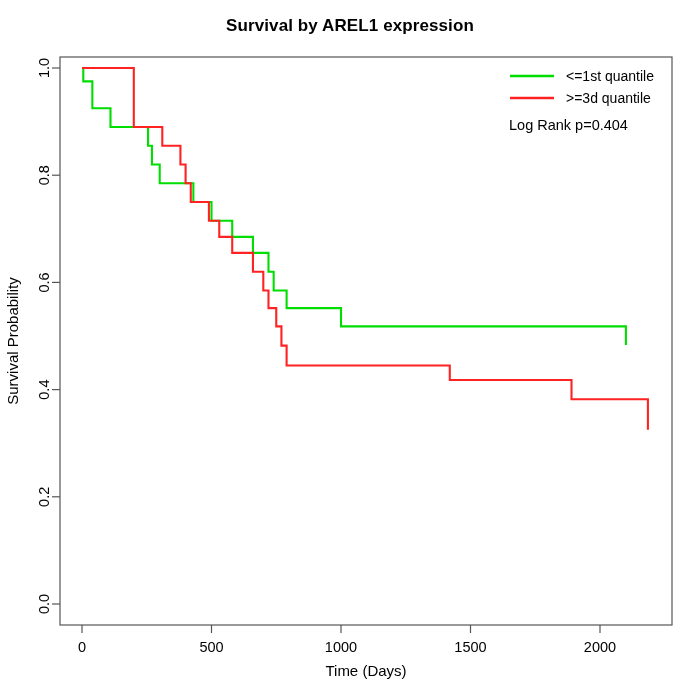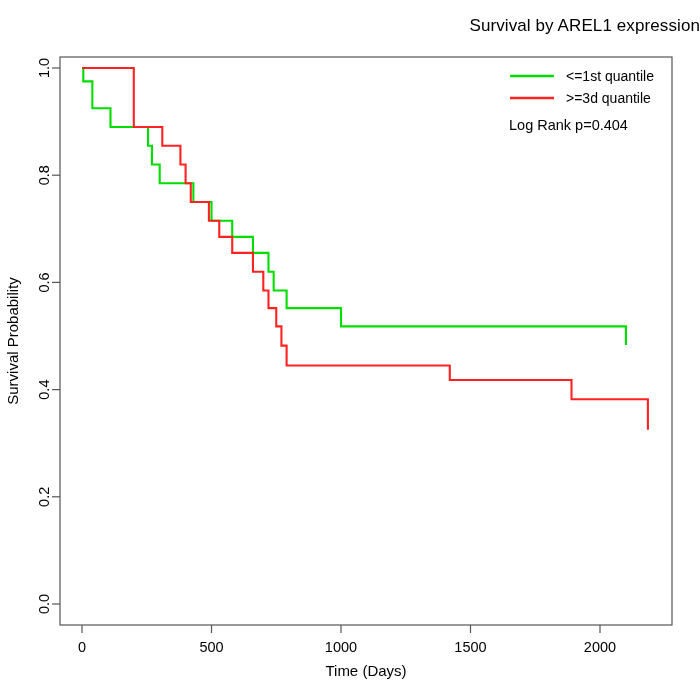--- a/index.html
+++ b/index.html
@@ -17,23 +17,23 @@
   #plot-root {
     position: relative;
     width: 700px;
     height: 700px;
   }
   #chart-title {
     position: absolute;
     top: 16px;
     left: 0;
     width: 700px;
-    text-align: right;
+    text-align: center;
     font-size: 17px;
-    font-weight: normal;
+    font-weight: bold;
     letter-spacing: 0.1px;
   }
   #chart-svg {
     position: absolute;
     top: 0;
     left: 0;
   }
   .axis-title {
     font-size: 15px;
     font-family: "Liberation Sans", sans-serif;

